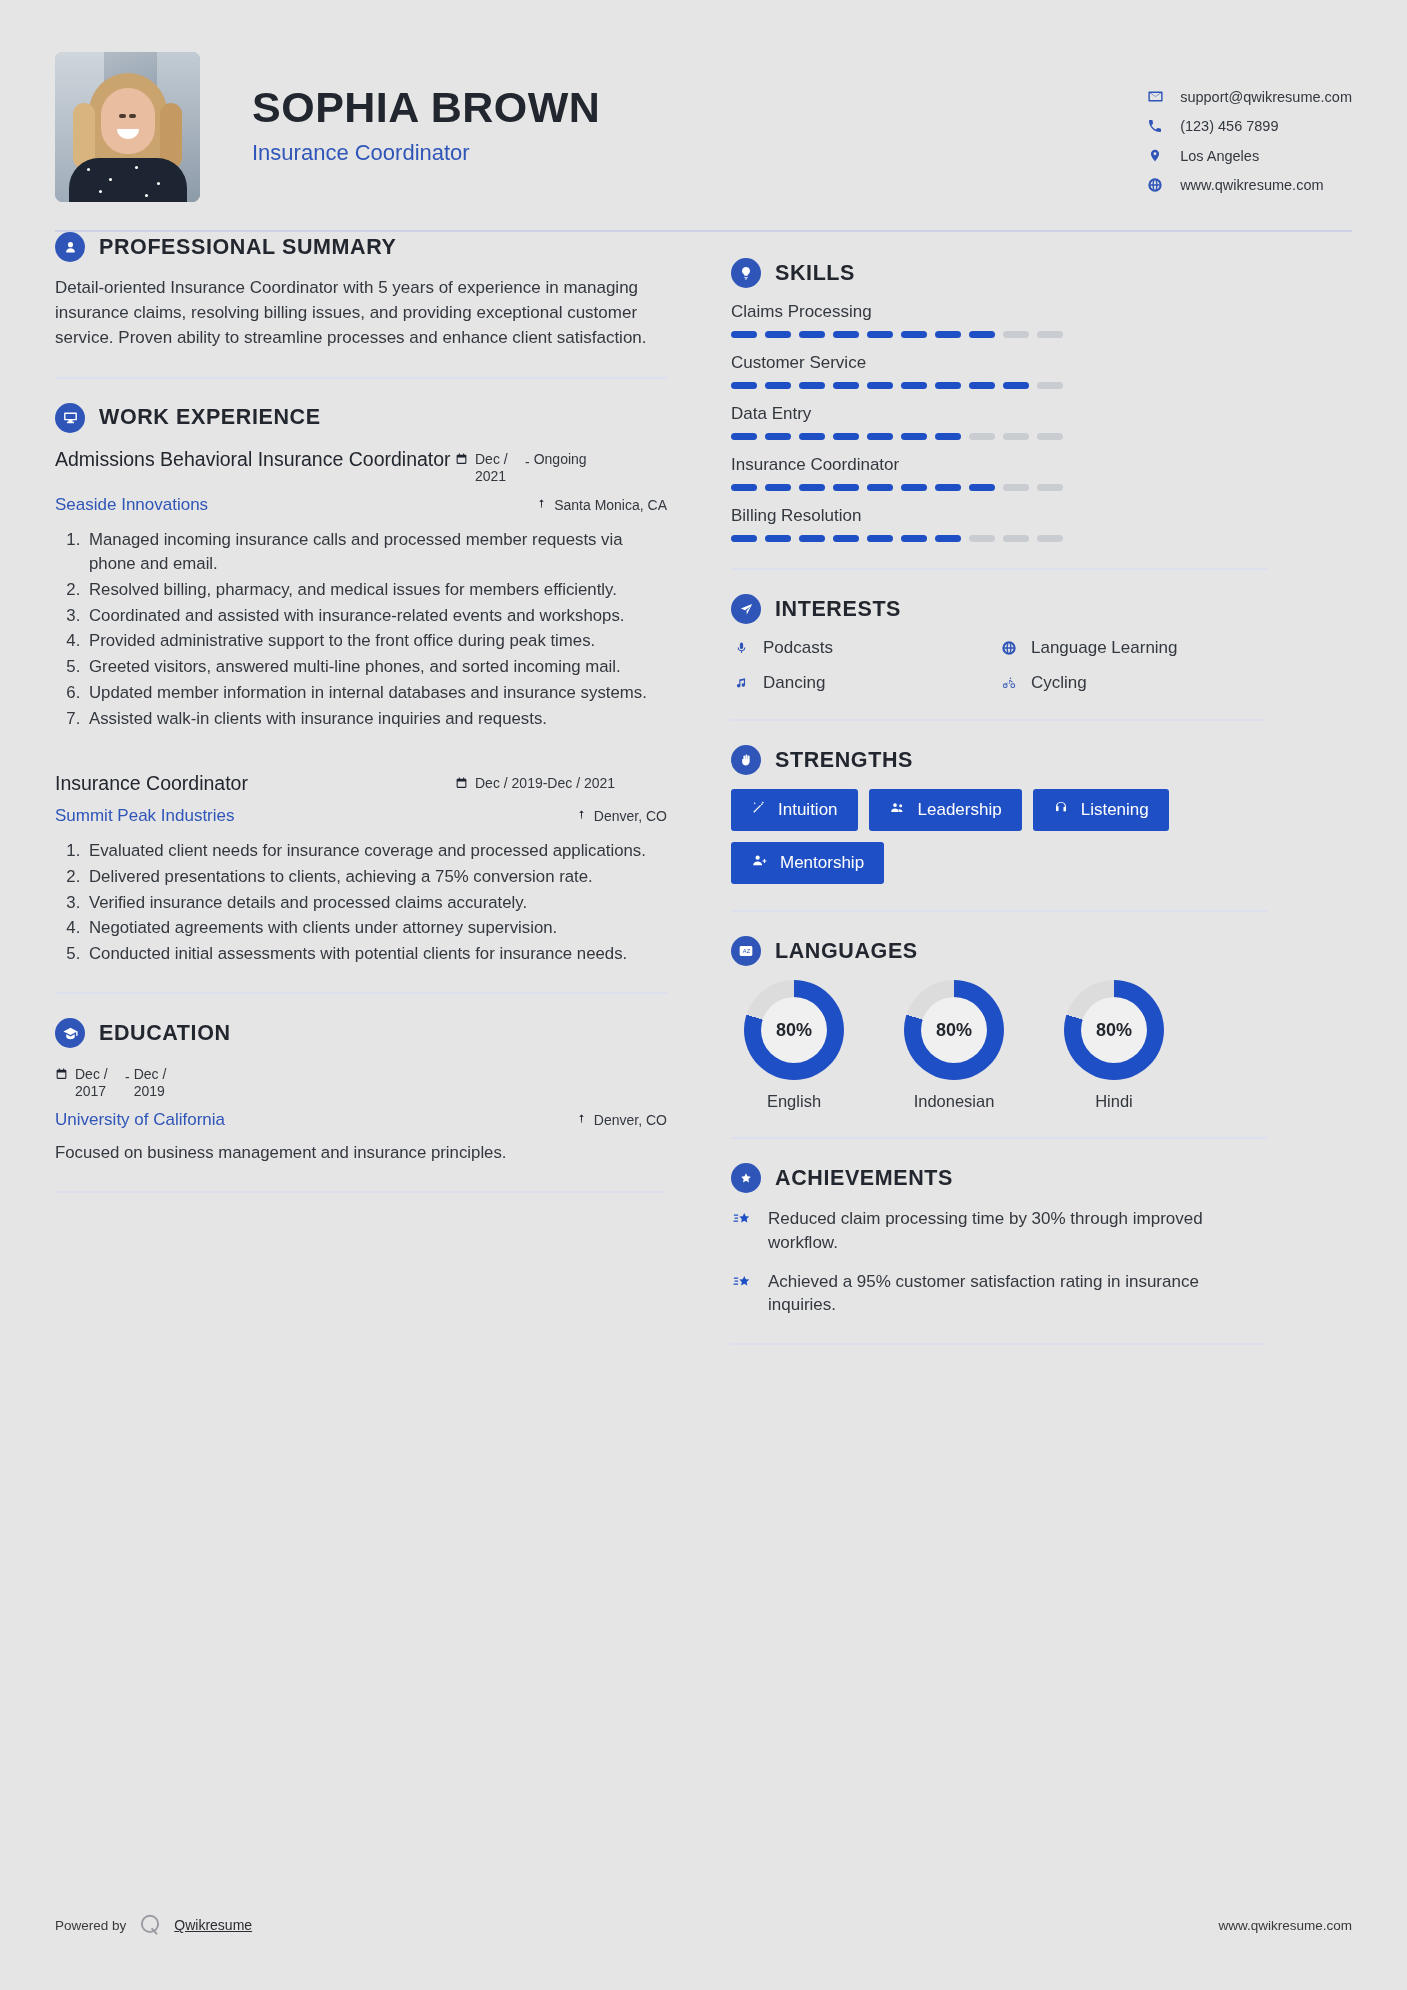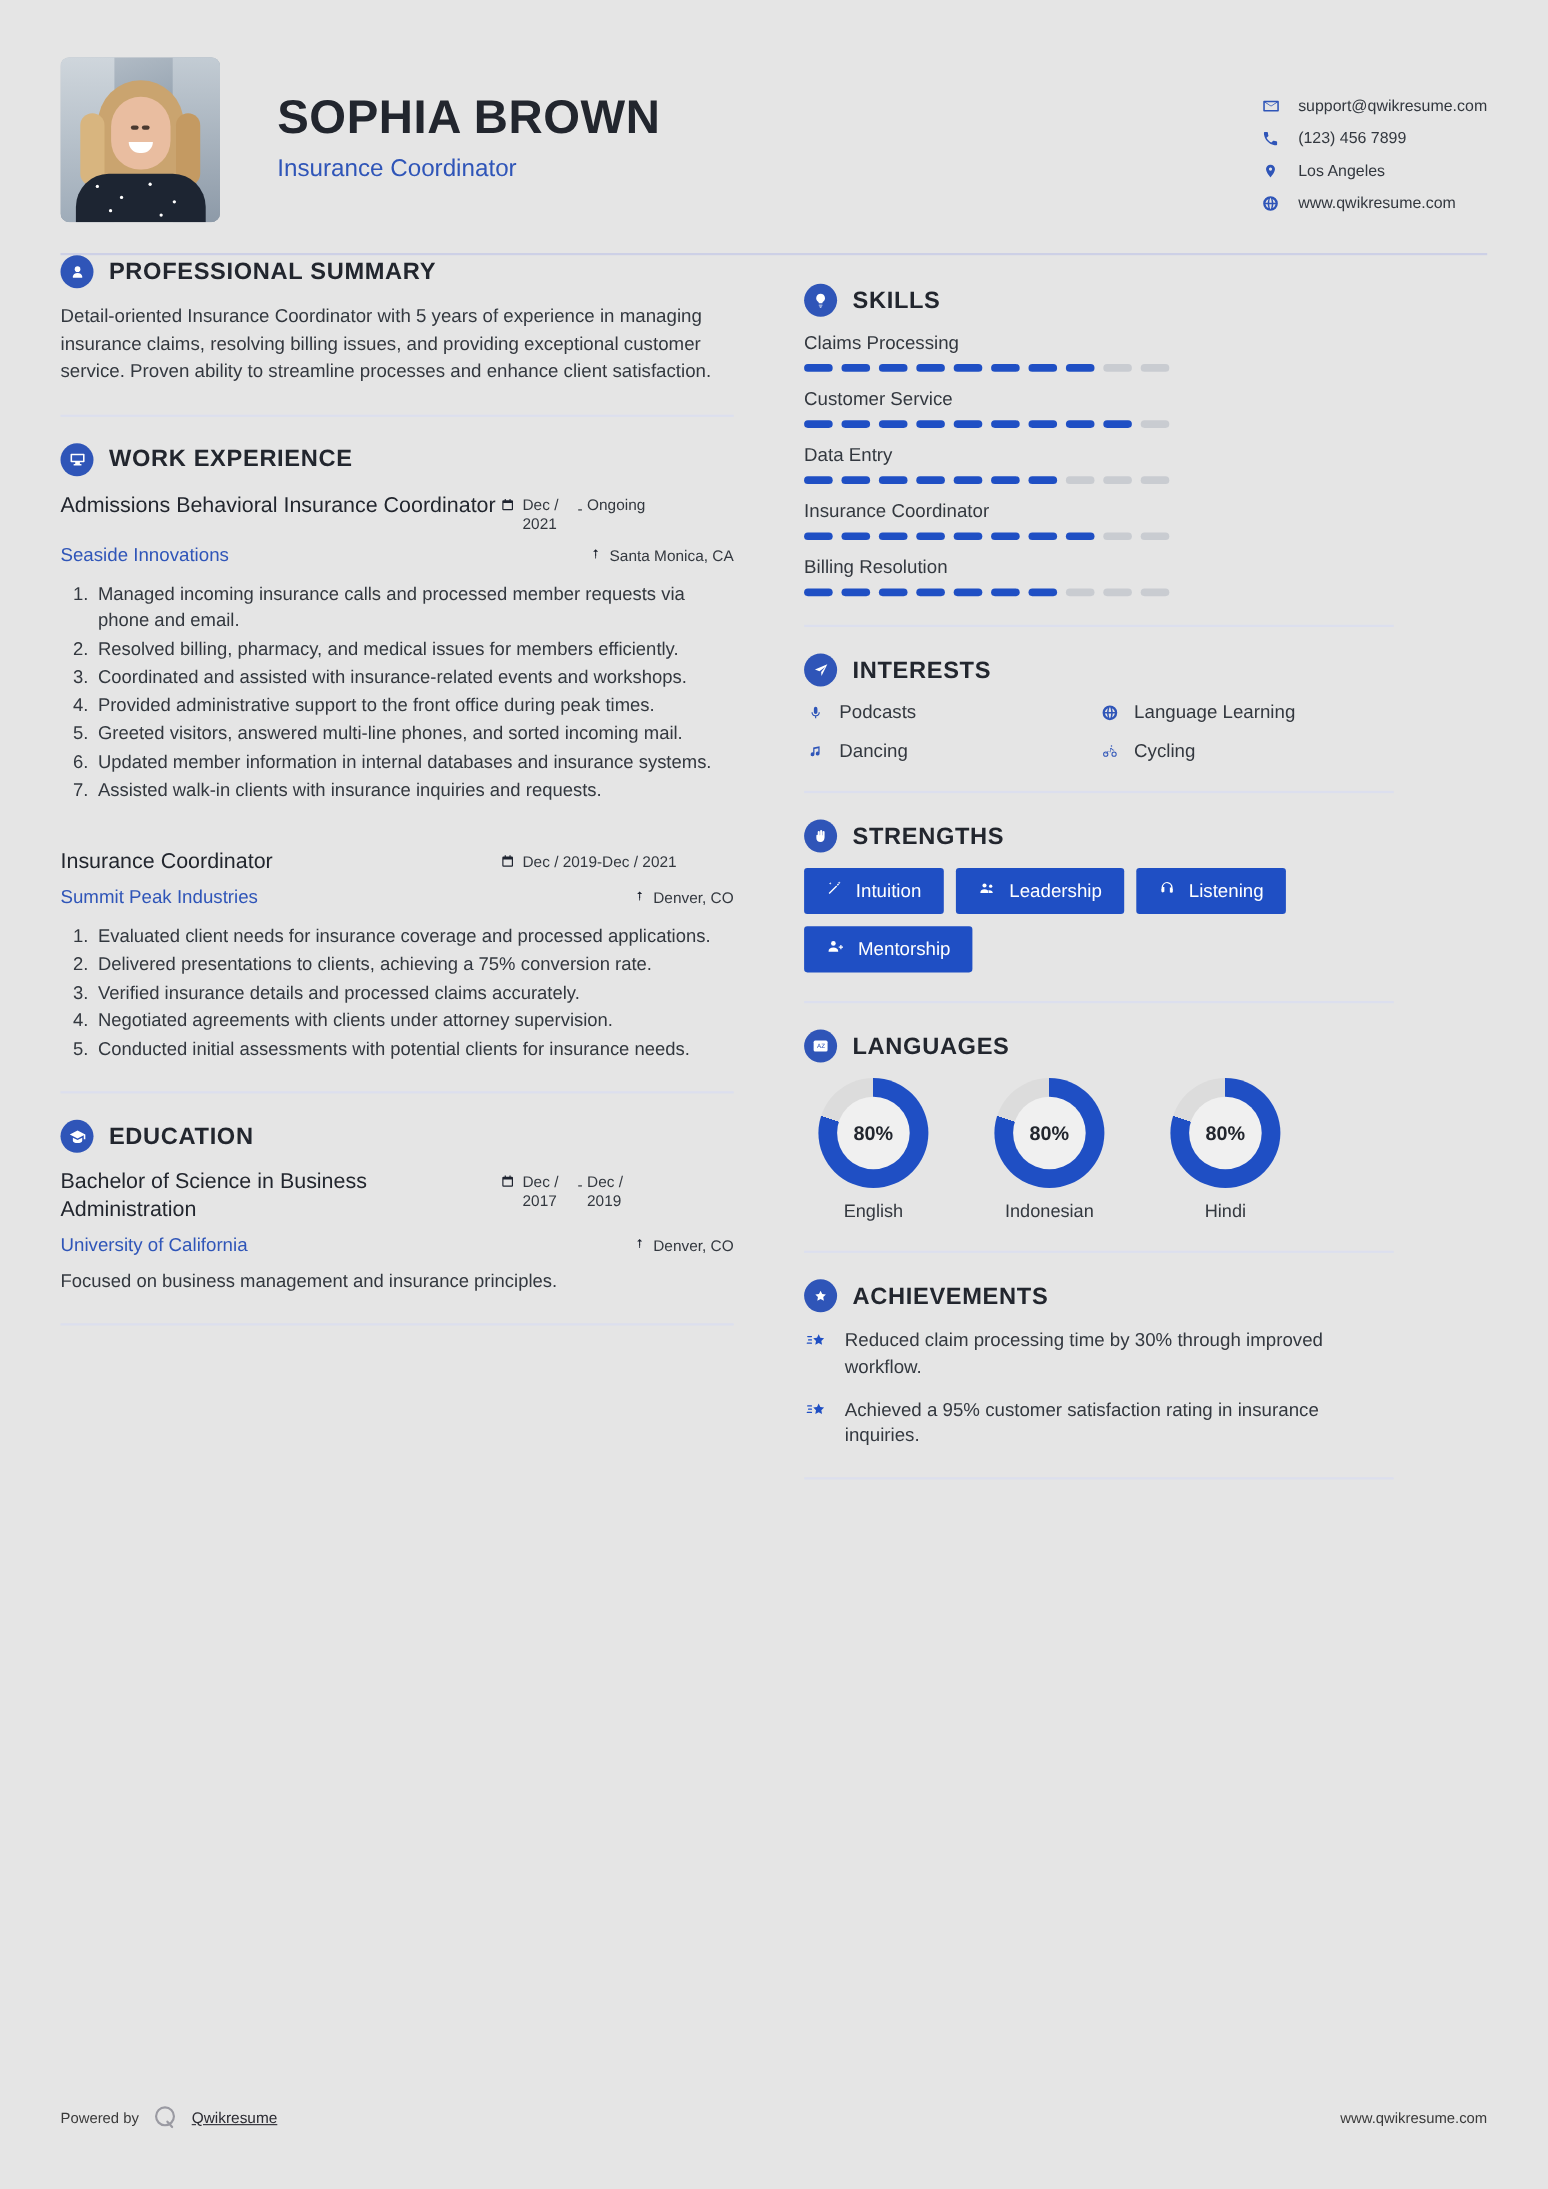--- a/index.html
+++ b/index.html
@@ -412,21 +412,20 @@
         <span class="sec-ico">
           <svg width="17" height="17" viewBox="0 0 24 24">
               <path d="M12 4 2 9l10 5 8-4v5h2V9L12 4zM6 13.2V17c0 1.7 2.7 3 6 3s6-1.3 6-3v-3.8l-6 3-6-3z"></path>
             </svg>
         </span>
         <span class="sec-title">EDUCATION</span>
       </div>
 
       <div class="entry">
         <div class="entry-top">
-          <div class="entry-role">Bachelor of Science in Business Administration</div>
           <div class="entry-dates">
             <span class="cal">
               <svg width="13" height="14" viewBox="0 0 24 24">
                   <path d="M7 2v2H5a2 2 0 0 0-2 2v13a2 2 0 0 0 2 2h14a2 2 0 0 0 2-2V6a2 2 0 0 0-2-2h-2V2h-2v2H9V2H7zM5 9h14v10H5V9z"></path>
                 </svg>
             </span>
             <div class="dates-split">
               <span class="dt">Dec / 2017</span>
               <span class="dash">-</span>
               <span class="dt">Dec / 2019</span>

